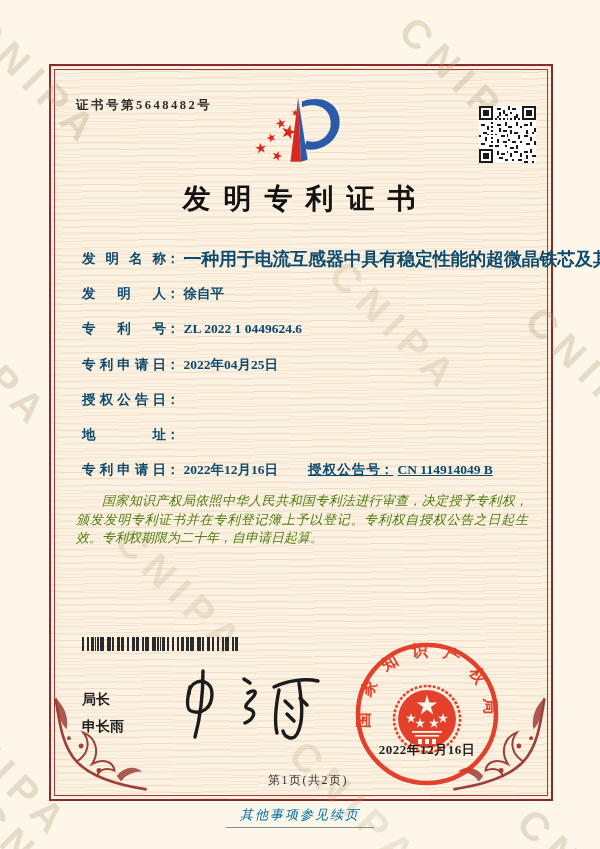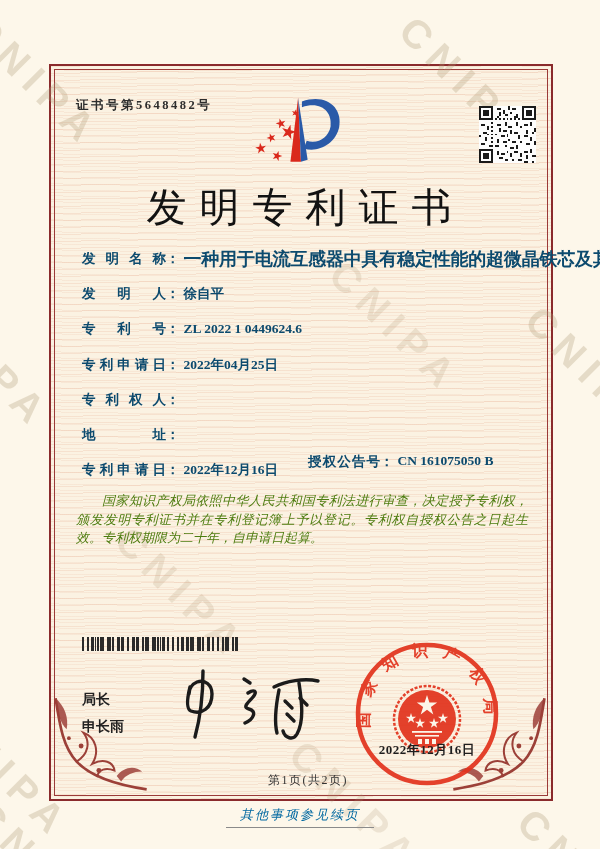--- a/index.html
+++ b/index.html
@@ -52,36 +52,36 @@
   
   .content{position:absolute;inset:0;z-index:5;border-radius:27px;}
   .cert-no{
     position:absolute;left:76px;top:97px;
     font-size:12.5px;letter-spacing:2.5px;color:#2d2d2d;font-weight:600;
   }
   .logo{position:absolute;left:252px;top:92px;}
   .qr{position:absolute;left:479px;top:106px;width:57px;height:57px;}
   .doc-title{
     position:absolute;left:0;top:180px;width:100%;
-    text-align:center;font-size:40px;font-weight:400;color:#121212;
+    text-align:center;font-size:28px;font-weight:700;color:#121212;
     letter-spacing:13px;padding-left:11px;box-sizing:border-box;
   }
 
   .fields{position:absolute;left:82px;top:241px;width:460px;}
   .frow{height:35.3px;display:flex;align-items:center;position:relative;
         font-size:13.5px;color:#0c4a6e;font-weight:600;}
   .flabel{
     display:inline-block;width:84px;
     text-align:justify;text-align-last:justify;
     flex:none;
   }
   .fcolon{flex:none;margin-right:4px;}
   .fval{white-space:nowrap;}
   .fval-long{font-size:18px;letter-spacing:-0.2px;}
-  .fpair2{position:absolute;left:226px;top:0;height:100%;display:flex;align-items:flex-start;}
+  .fpair2{position:absolute;left:226px;top:0;height:100%;display:flex;align-items:center;text-decoration:underline;}
   .flabel-sm{display:inline-block;width:72px;text-align:justify;text-align-last:justify;flex:none;}
 
   .law-text{
     position:absolute;left:76px;top:492px;width:452px;
     font-size:13px;line-height:1.43;color:#4d7c0f;
     font-style:italic;text-align:justify;
   }
   .law-text p{margin:0;text-indent:2em;}
 
   .barcode{
@@ -220,35 +220,35 @@
         <span class="flabel">专利号</span>
           <span class="fcolon">：</span>
         <span class="fval">ZL 2022 1 0449624.6</span>
       </div>
       <div class="frow">
         <span class="flabel">专利申请日</span>
           <span class="fcolon">：</span>
         <span class="fval">2022年04月25日</span>
       </div>
       <div class="frow">
-        <span class="flabel">专利权人</span>
+        <span class="flabel">授权公告日</span>
           <span class="fcolon">：</span>
       </div>
       <div class="frow">
         <span class="flabel">地址</span>
           <span class="fcolon">：</span>
       </div>
       <div class="frow">
         <span class="flabel">专利申请日</span>
           <span class="fcolon">：</span>
         <span class="fval">2022年12月16日</span>
         <span class="fpair2">
           <span class="flabel-sm">授权公告号</span>
             <span class="fcolon">：</span>
-          <span class="fval">CN 161075050 B</span>
+          <span class="fval">CN 114914049 B</span>
         </span>
       </div>
     </div>
 
     <div class="law-text">
       <p>国家知识产权局依照中华人民共和国专利法进行审查，决定授予专利权，颁发发明专利证书并在专利登记簿上予以登记。专利权自授权公告之日起生效。专利权期限为二十年，自申请日起算。</p>
     </div>
 
     <div class="barcode"></div>
 

